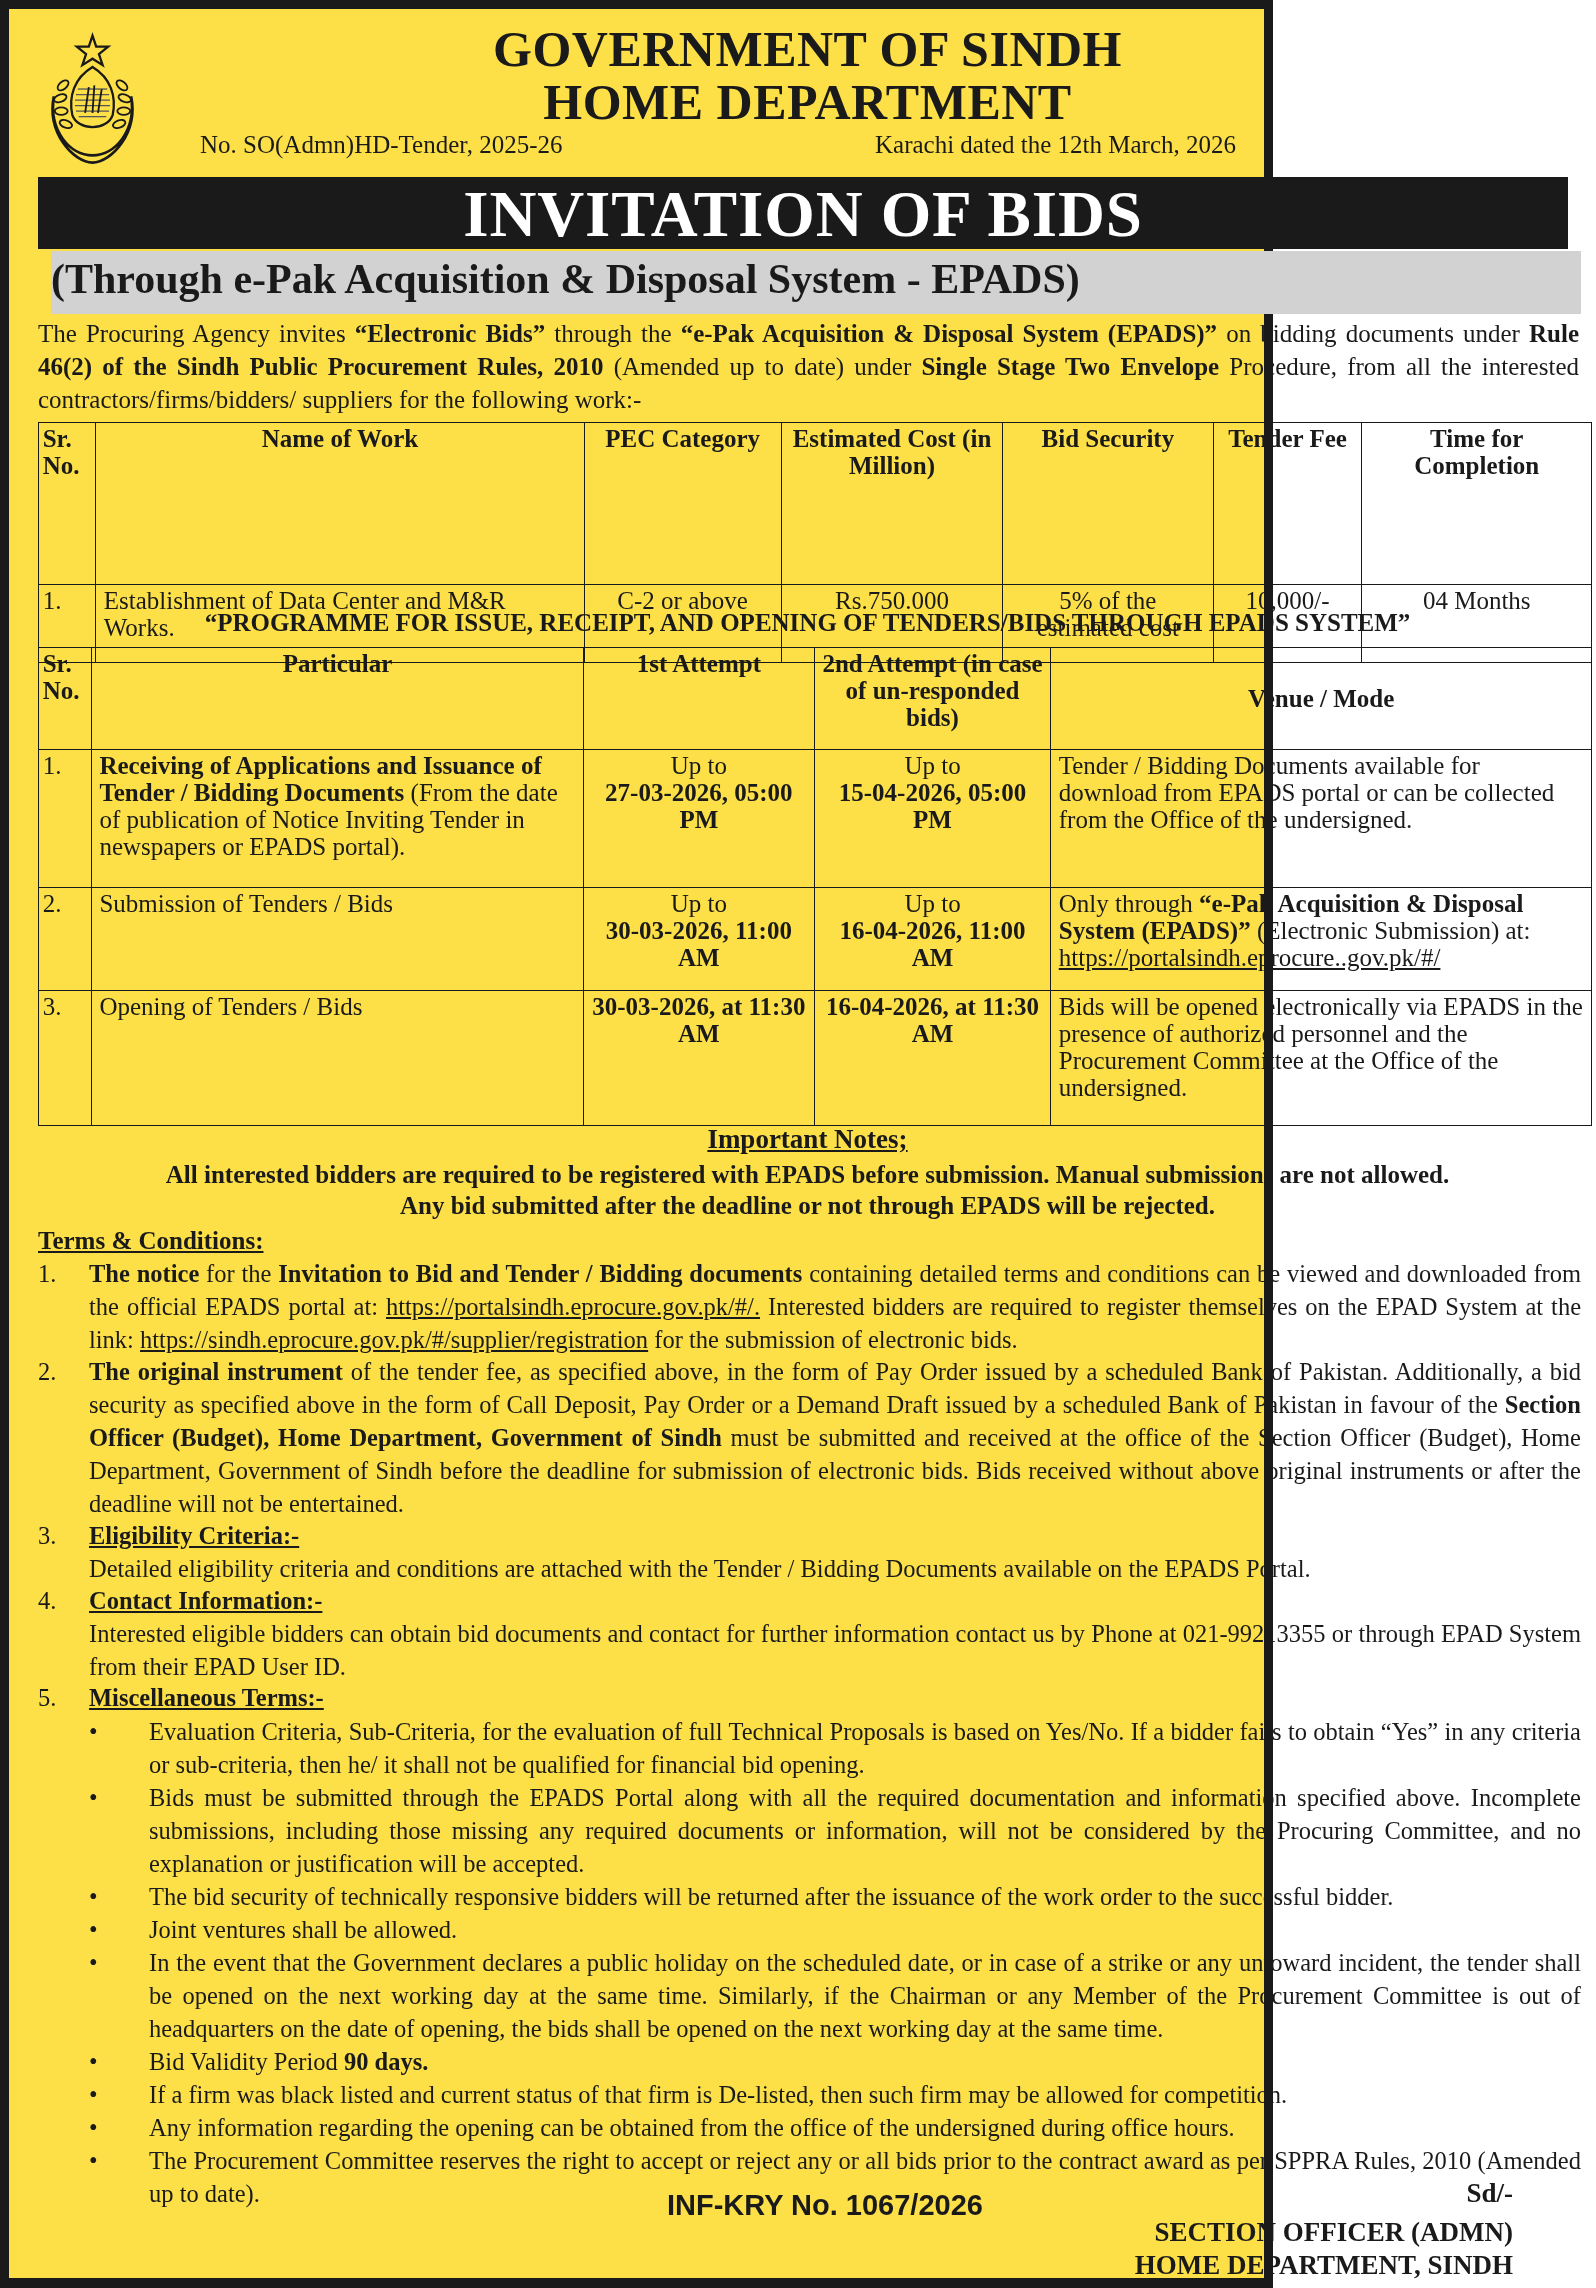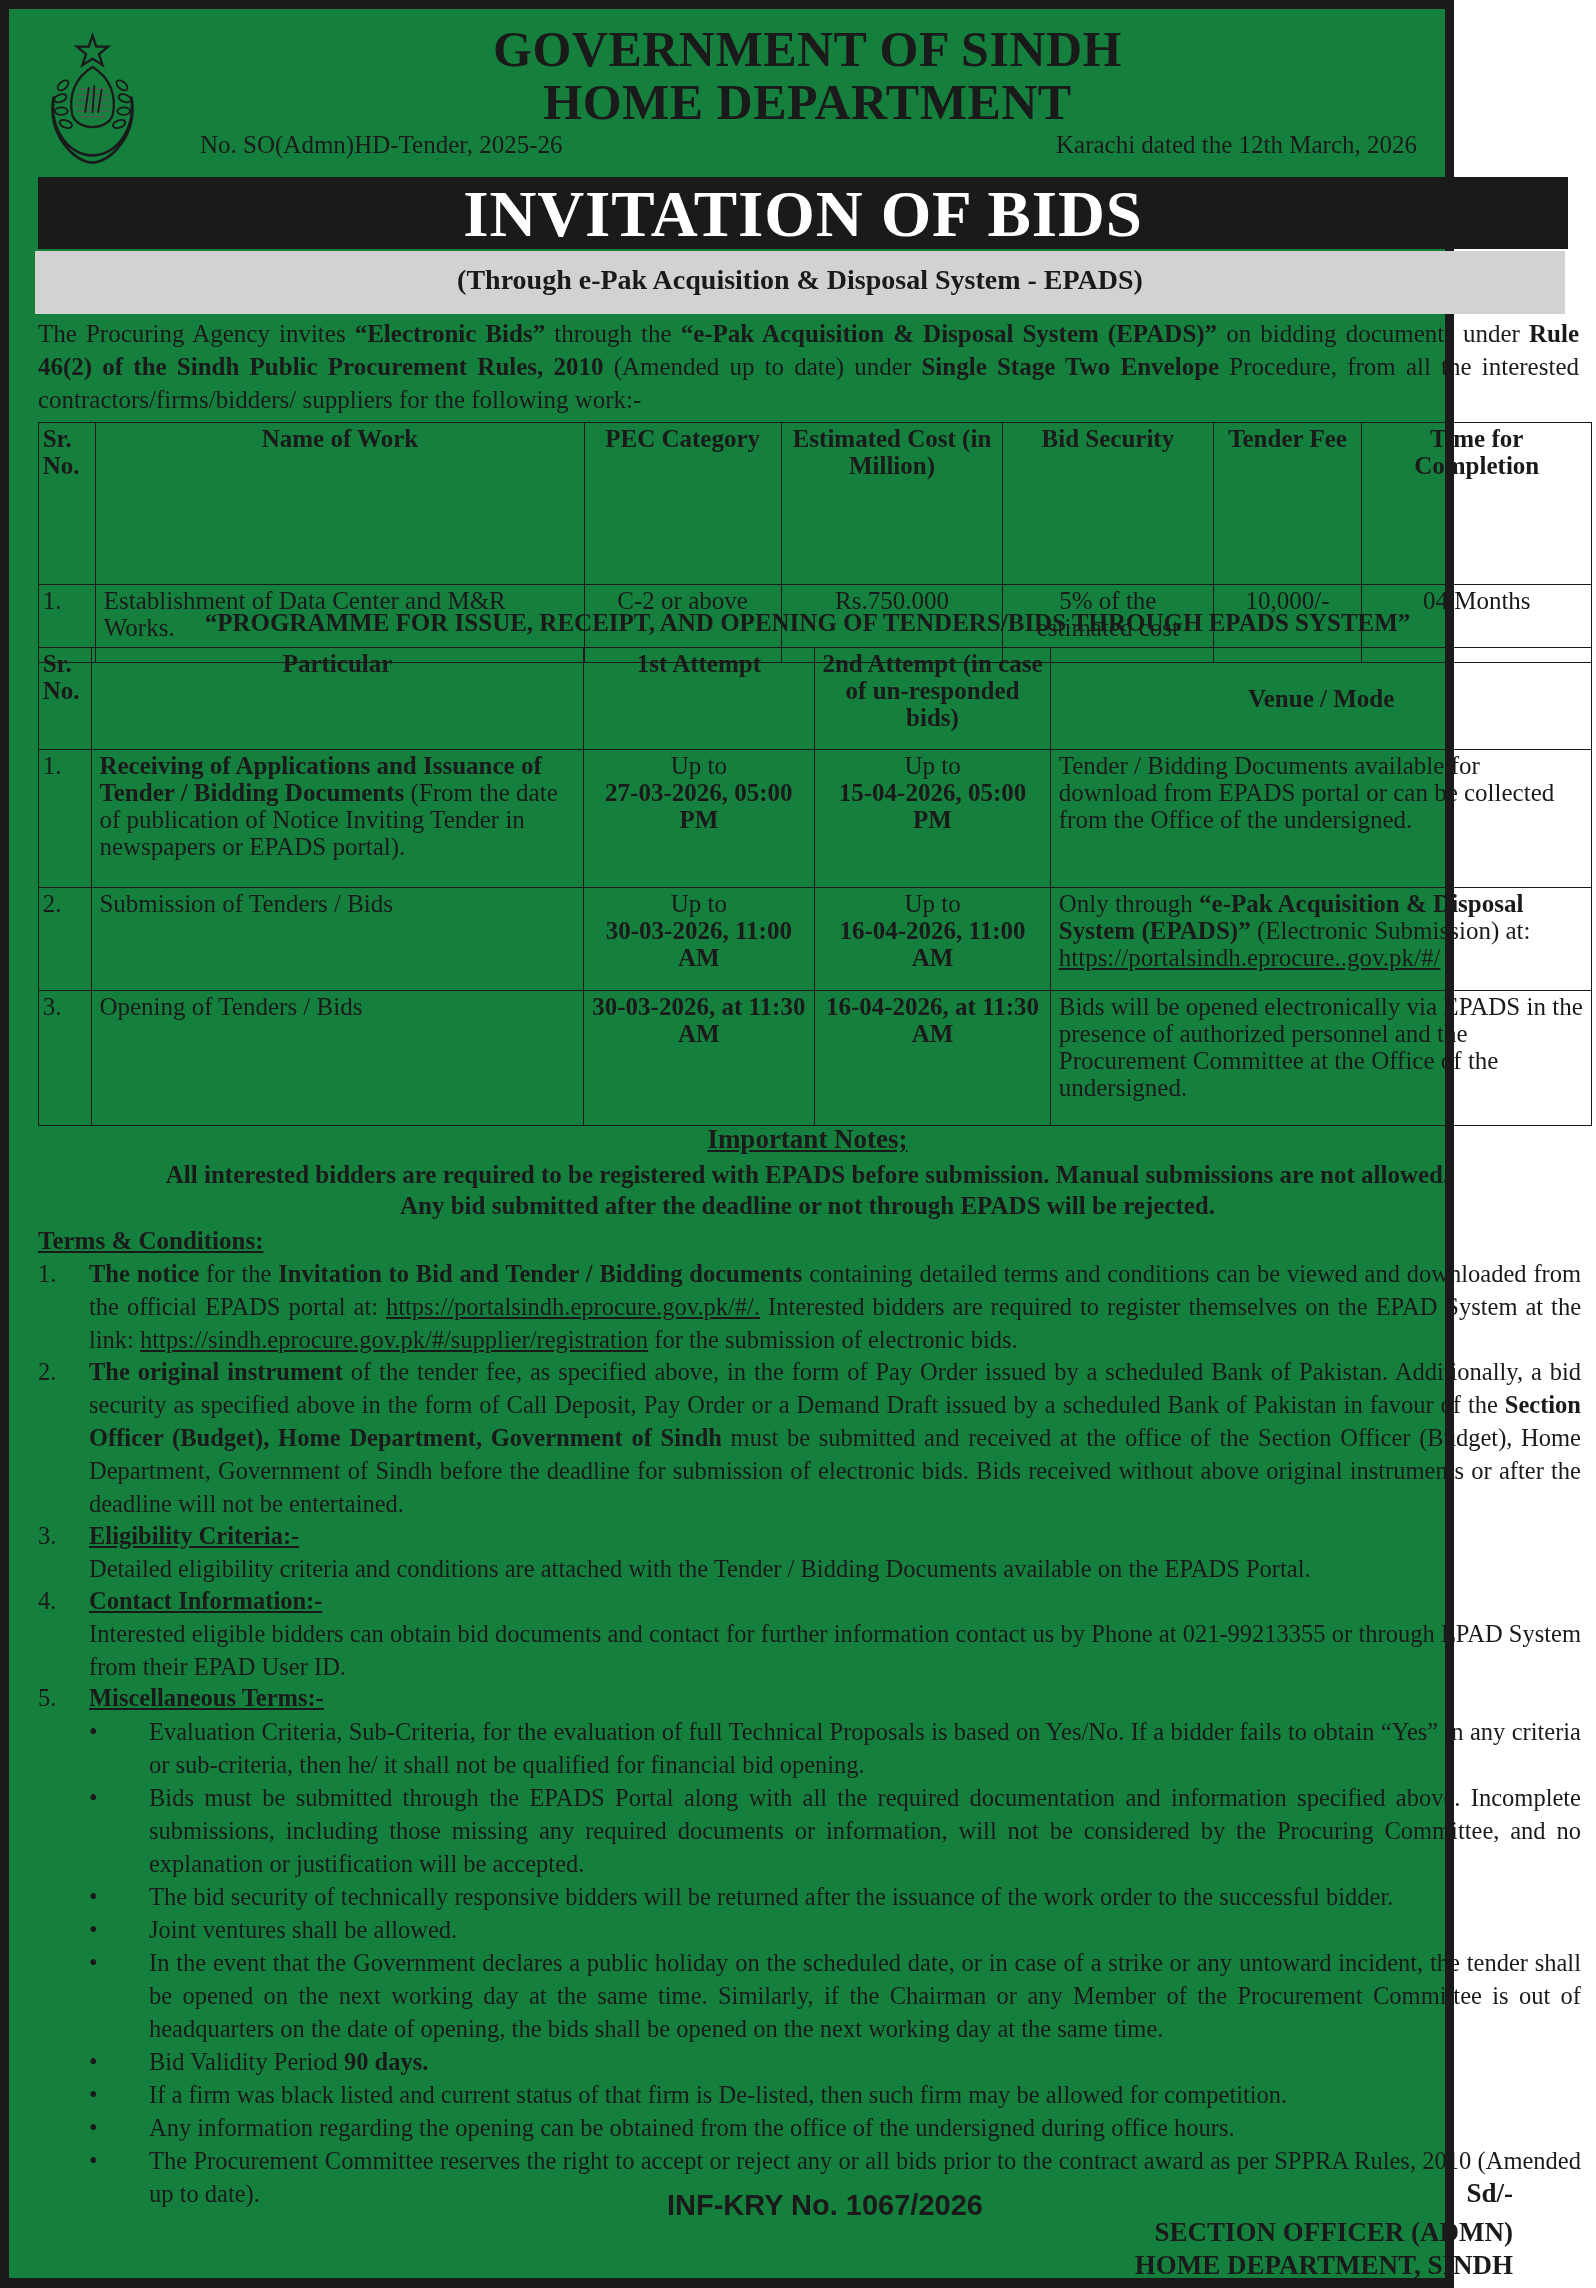--- a/index.html
+++ b/index.html
@@ -1,30 +1,30 @@
 <!DOCTYPE html>
 <html style="font-size:14.8px"><head>
 <meta charset="utf-8">
 <style>
   html, body { margin: 0; padding: 0; background: #ffffff; }
   body { width: 1597px; height: 2289px; overflow: hidden; }
   .frame {
-    position: absolute; left: 0; top: 0; width: 1454px; height: 2289px;
+    position: absolute; left: 0; top: 0; width: 1273px; height: 2289px;
     box-sizing: border-box; border: 9.2px solid #1a1a1a; border-bottom-width: 11px;
-    background: #15803d;
+    background: #fde047;
     font-family: "Liberation Serif", "DejaVu Serif", serif; color: #1a1a1a;
   }
   .abs { position: absolute; }
   .logo { left: 28px; top: 23px; width: 111px; height: 138px; }
   .h-gov { left: 0; width: 1597px; top: 13px; text-align: center; font-weight: bold; font-size: 50px; line-height: 54px; letter-spacing: 0.5px; }
   .h-dept { left: 0; width: 1597px; top: 66px; text-align: center; font-weight: bold; font-size: 50px; line-height: 54px; letter-spacing: 0.5px; }
   .ref-no { left: 191px; top: 122px; font-size: 25px; }
   .ref-date { right: 28px; top: 122px; font-size: 25px; }
   .banner-black { left: 29px; top: 168px; width: 1530px; height: 72px; background: #1a1a1a; color: #fff; text-align: center; font-weight: bold; font-size: 65px; line-height: 74px; letter-spacing: 0.9px; }
-  .banner-grey { left: 26px; top: 242px; width: 1530px; height: 63px; background: #d2d2d2; text-align: center; font-weight: bold; font-size: 28px; line-height: 57px; }
+  .banner-grey { left: 42px; top: 242px; width: 1530px; height: 63px; background: #d2d2d2; font-weight: bold; font-size: 42px; line-height: 57px; }
   .intro { left: 29px; width: 1541px; top: 308px; font-size: 25px; line-height: 33px; text-align: justify; }
   .intro b { font-weight: bold; }
 
   table.grid { border-collapse: collapse; position: absolute; font-size: 25px; line-height: 27px; }
   table.grid td, table.grid th { border: 1.8px solid #1a1a1a; vertical-align: top; padding: 1.8px 7.4px; }
   table.grid th { font-weight: bold; text-align: center; }
   .c { text-align: center; }
   .b { font-weight: bold; }
   .u { text-decoration: underline; }
 

